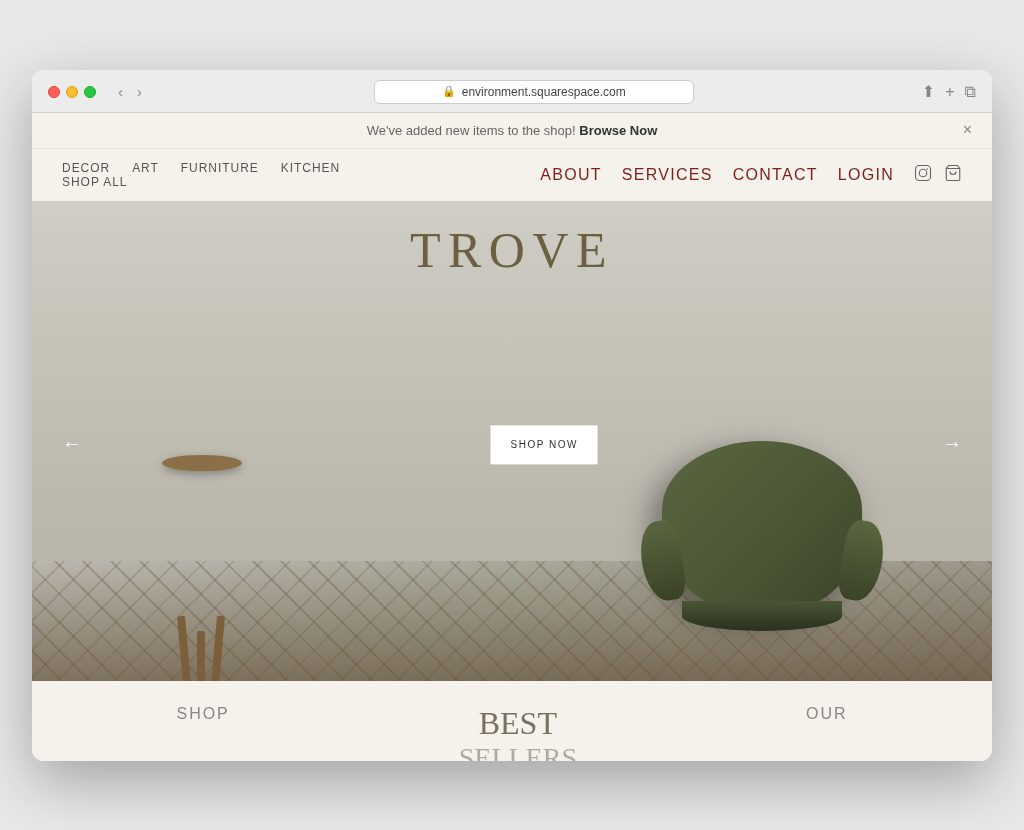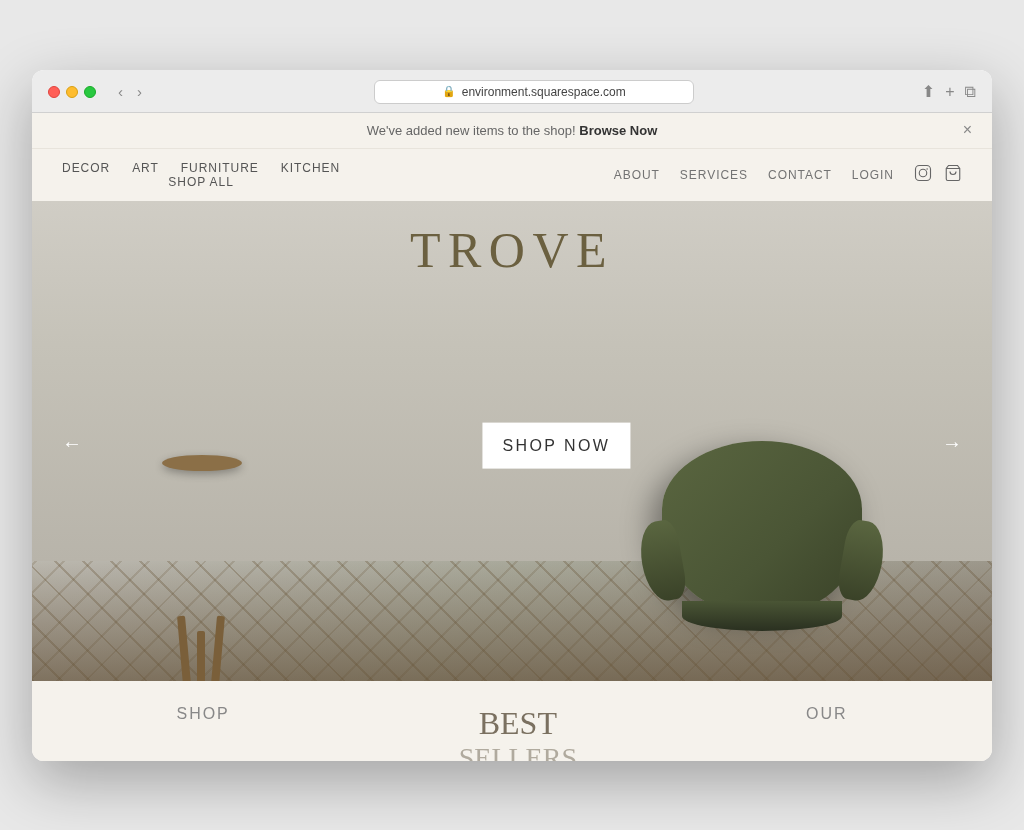--- a/index.html
+++ b/index.html
@@ -147,21 +147,20 @@
       background: #f5f2ec;
       padding: 12px 30px;
       display: flex;
       justify-content: space-between;
       align-items: center;
     }
 
     .nav-left {
       display: flex;
       flex-direction: column;
-      align-items: center;
     }
 
     .nav-left-row {
       display: flex;
       gap: 22px;
     }
 
     .nav-item {
       font-size: 12px;
       letter-spacing: 0.08em;
@@ -171,23 +170,23 @@
       text-decoration: none;
     }
 
     .nav-right {
       display: flex;
       align-items: center;
       gap: 20px;
     }
 
     .nav-right-item {
-      font-size: 12px;
+      font-size: 16px;
       letter-spacing: 0.08em;
-      color: #737373;
+      color: #7f1d1d;
       text-transform: uppercase;
       cursor: pointer;
     }
 
     .nav-icons {
       display: flex;
       gap: 12px;
       align-items: center;
     }
 
@@ -320,21 +319,21 @@
       font-family: Georgia, 'Times New Roman', serif;
       line-height: 1.3;
       text-shadow: 0 2px 10px rgba(0,0,0,0.2);
       margin-bottom: 24px;
     }
 
     .shop-now-btn {
       background: white;
       border: none;
       padding: 14px 20px;
-      font-size: 16px;
+      font-size: 10px;
       letter-spacing: 0.15em;
       text-transform: uppercase;
       color: #333;
       cursor: pointer;
       font-weight: 500;
     }
 
     
     .hero-arrow {
       position: absolute;

